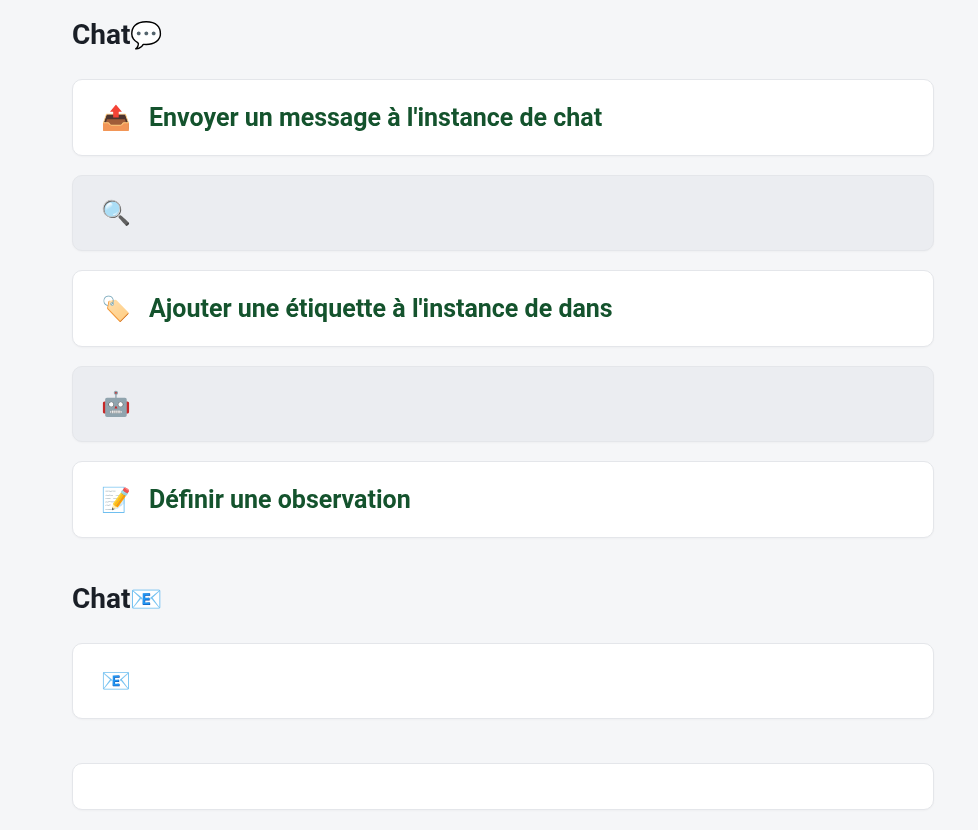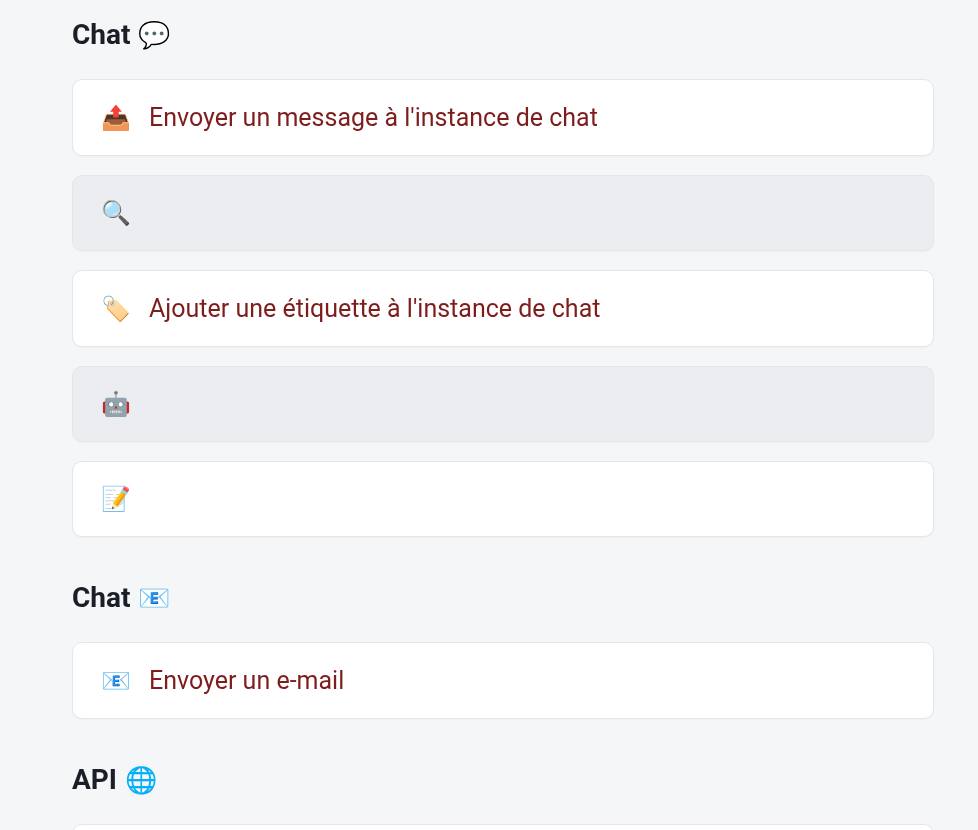--- a/index.html
+++ b/index.html
@@ -21,21 +21,20 @@
       padding-top: 18px;
     }
     .section-header {
       font-size: 28px;
       font-weight: 700;
       color: #1a1f27;
       margin-bottom: 28px;
       margin-top: 0;
       display: flex;
       align-items: center;
-      gap: 8px;
     }
     .section-header .emoji {
       font-size: 26px;
     }
     .section {
       margin-bottom: 44px;
     }
     .action-list {
       display: flex;
       flex-direction: column;
@@ -57,22 +56,22 @@
       background: #ebedf1;
     }
     .action-item .emoji {
       font-size: 24px;
       width: 28px;
       text-align: center;
       flex-shrink: 0;
     }
     .action-item .label {
       font-size: 25px;
-      font-weight: 400;
-      color: #7f1d1d;
+      font-weight: 700;
+      color: #14532d;
     }
   </style>
 </head>
 <body>
 
 <div class="container">
 
   <div class="section">
     <h2 class="section-header">
       <span>Chat</span>
@@ -84,54 +83,50 @@
         <span class="emoji">📤</span>
         <span class="label">Envoyer un message à l'instance de chat</span>
       </div>
 
       <div class="action-item highlighted">
         <span class="emoji">🔍</span>
       </div>
 
       <div class="action-item">
         <span class="emoji">🏷️</span>
-        <span class="label">Ajouter une étiquette à l'instance de chat</span>
+        <span class="label">Ajouter une étiquette à l'instance de dans</span>
       </div>
 
       <div class="action-item highlighted">
         <span class="emoji">🤖</span>
       </div>
 
       <div class="action-item">
         <span class="emoji">📝</span>
+        <span class="label">Définir une observation</span>
       </div>
 
     </div>
   </div>
 
   <div class="section">
     <h2 class="section-header">
       <span>Chat</span>
       <span class="emoji">📧</span>
     </h2>
     <div class="action-list">
 
       <div class="action-item">
         <span class="emoji">📧</span>
-        <span class="label">Envoyer un e-mail</span>
       </div>
 
     </div>
   </div>
 
   <div class="section">
-    <h2 class="section-header">
-      <span>API</span>
-      <span class="emoji">🌐</span>
-    </h2>
     <div class="action-list">
       <div class="action-item" style="height:24px; overflow:hidden; padding-top:22px;">
         <span class="emoji"></span>
       </div>
     </div>
   </div>
 
 </div>
 
 </body></html>

